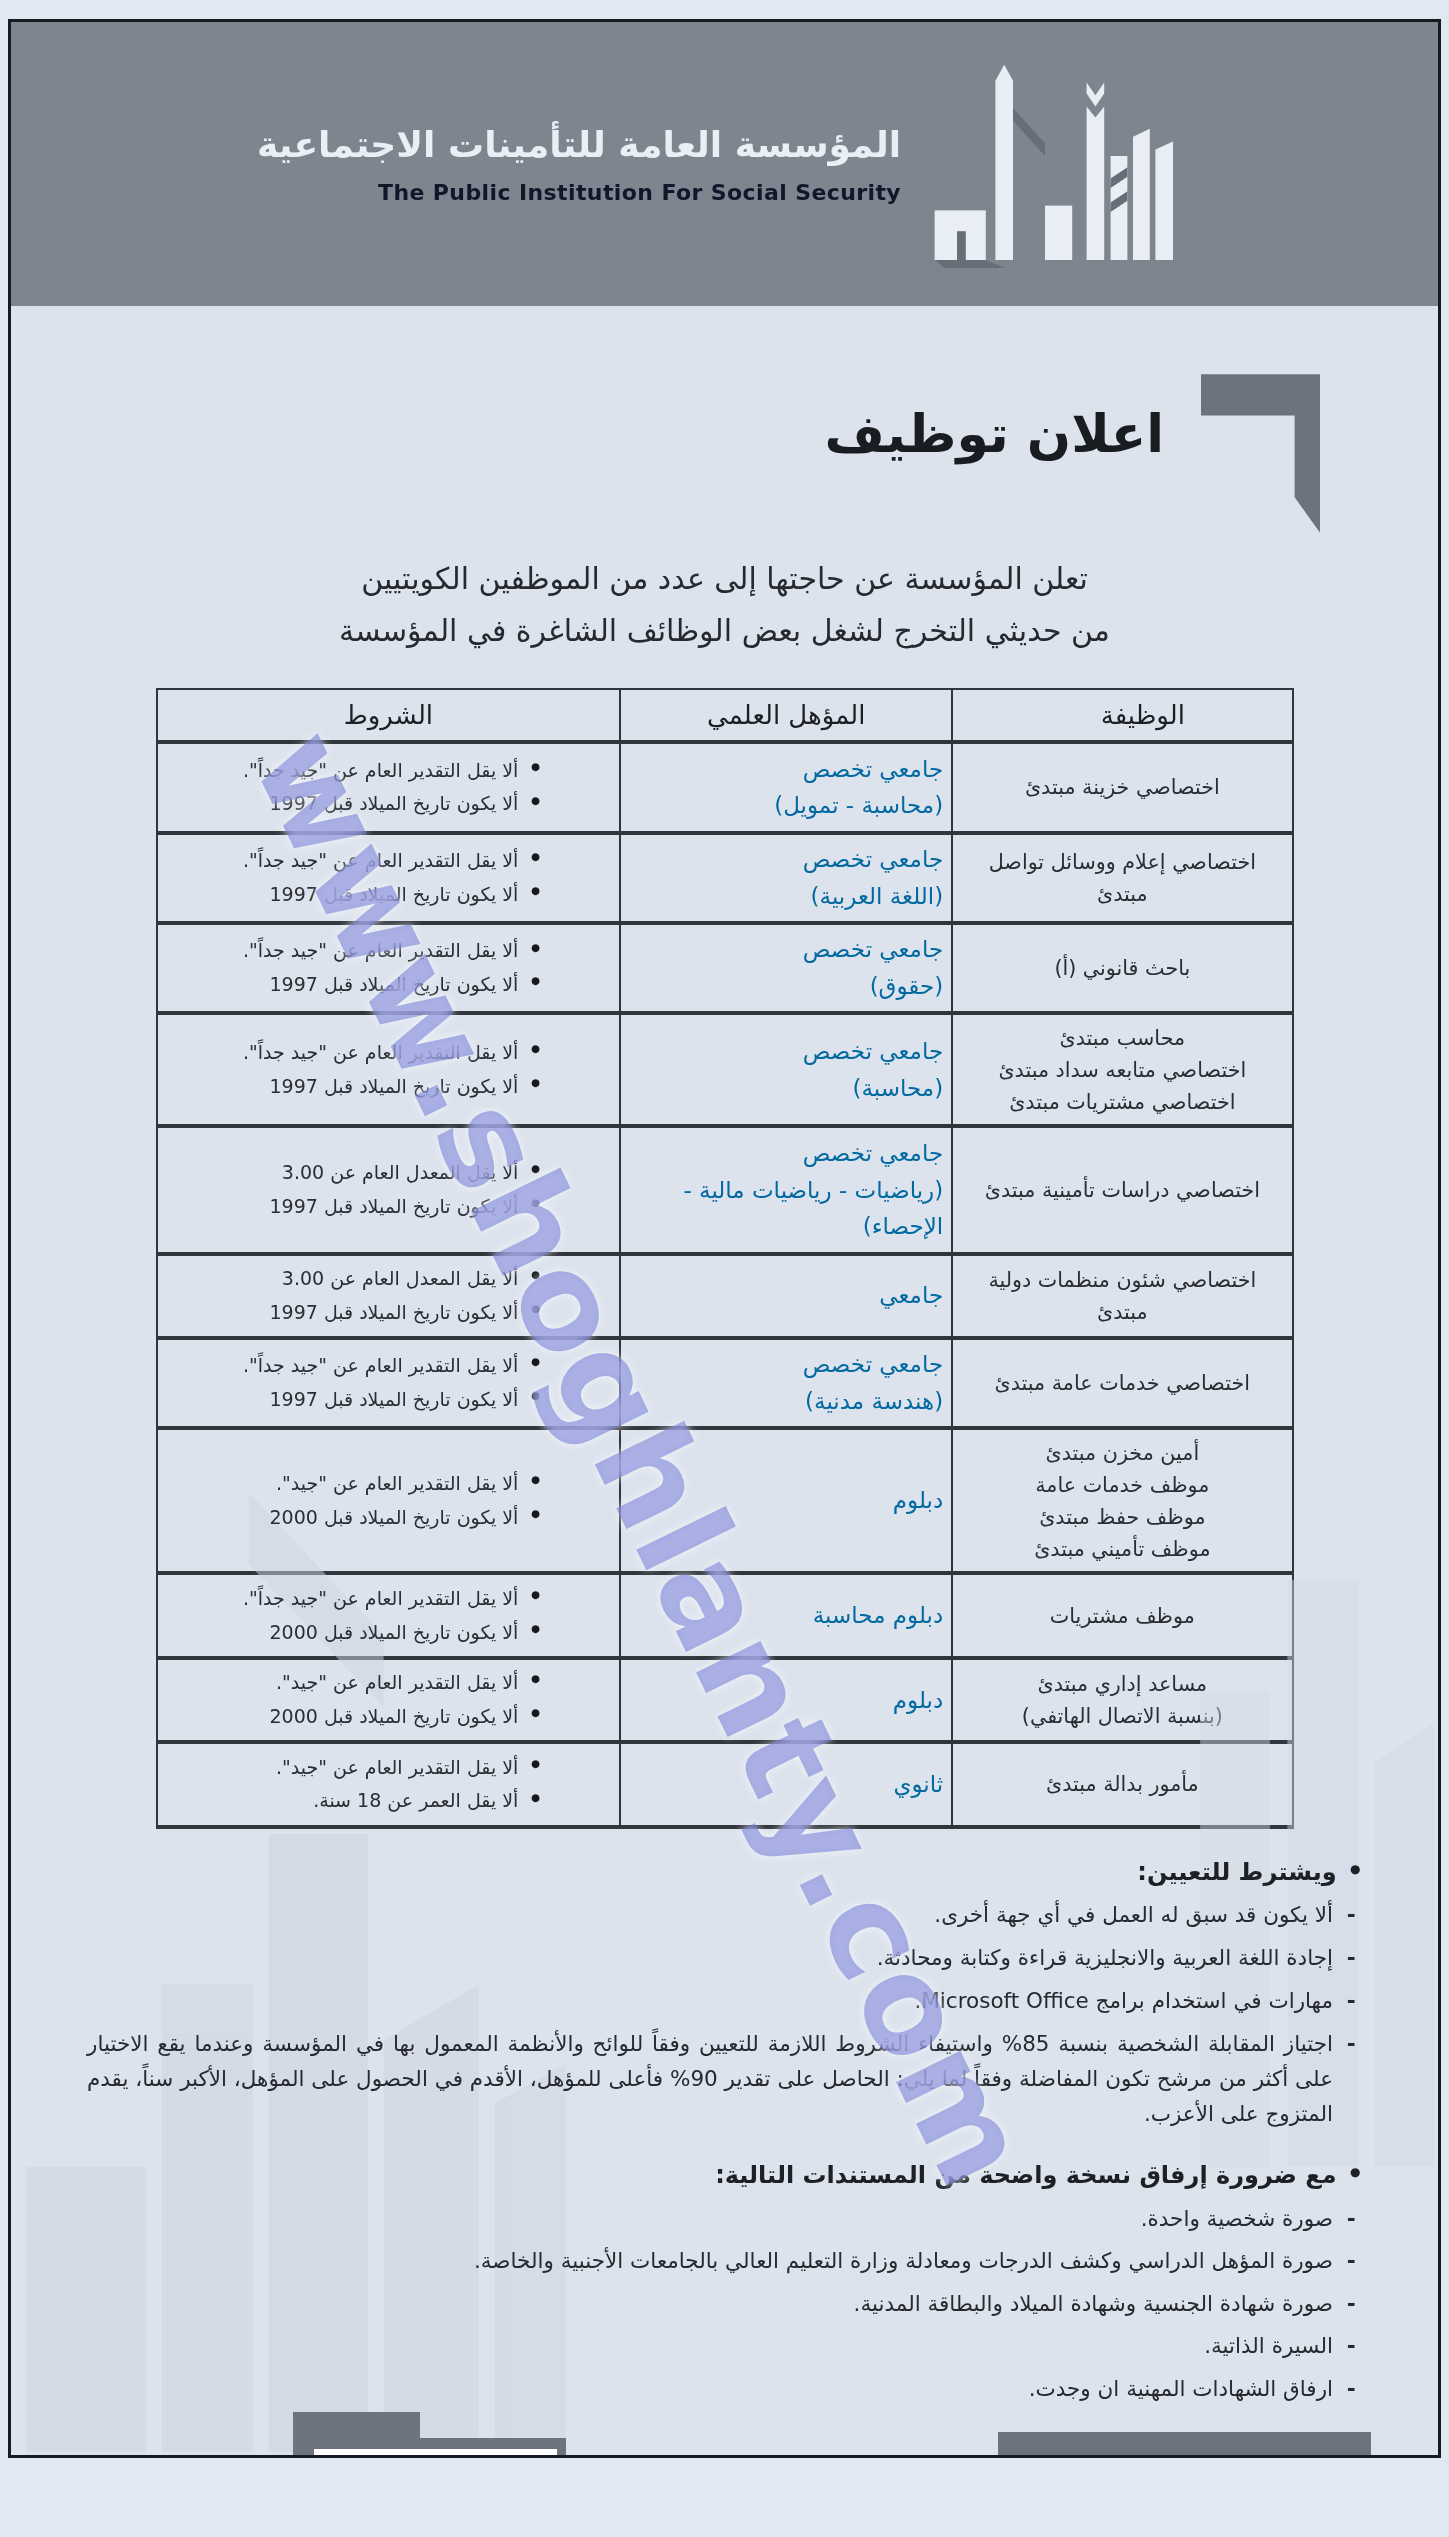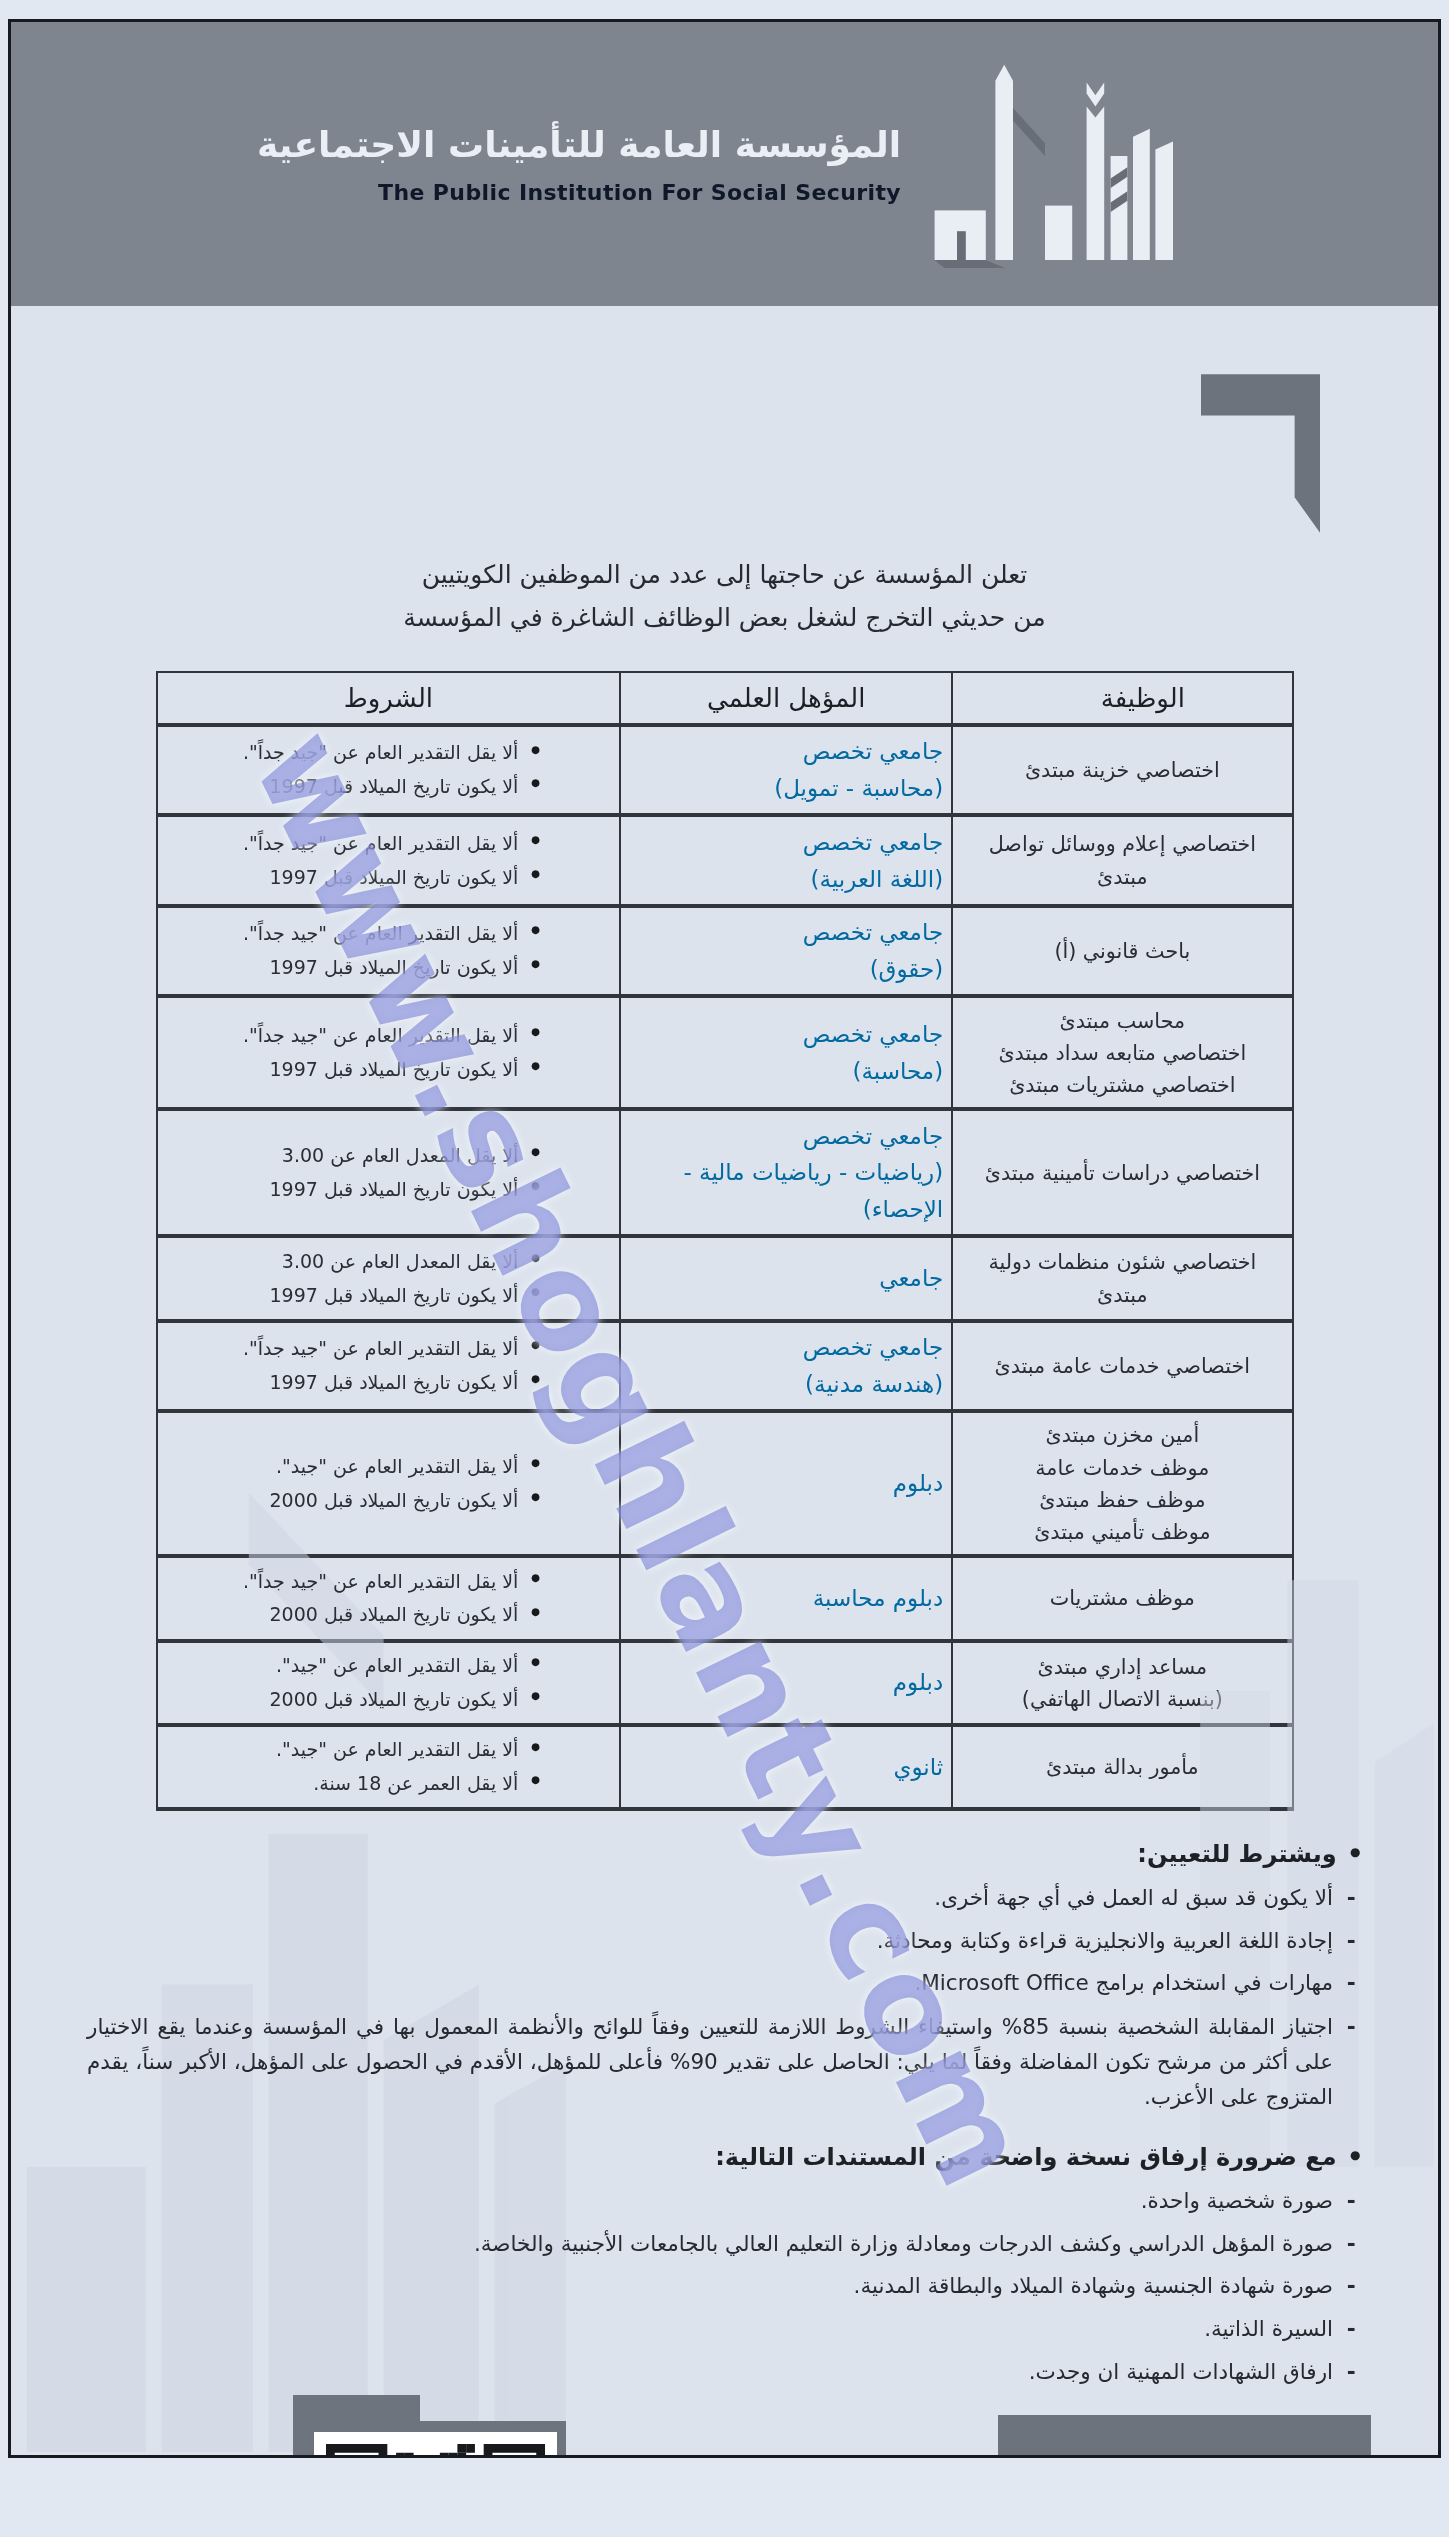--- a/index.html
+++ b/index.html
@@ -12,21 +12,21 @@
   .org-block{text-align:right;direction:rtl;}
   .org-ar{font-size:36px;font-weight:700;color:#eaeef5;letter-spacing:0.8px;}
   .org-en{font-size:22px;font-weight:700;color:#0f172a;margin-top:15px;letter-spacing:0.4px;direction:ltr;}
   
   .bg-decor{position:absolute;left:0;top:0;width:100%;height:100%;pointer-events:none;}
   
   .title-row{position:relative;height:157px;margin-top:68px;}
   .bracket-svg{position:absolute;right:118px;top:0;}
   .page-title{position:absolute;right:274px;top:30px;font-size:52px;font-weight:700;color:#191c20;direction:rtl;}
   
-  .intro{margin-top:22px;text-align:center;direction:rtl;font-size:25px;line-height:1.72;
+  .intro{margin-top:22px;text-align:center;direction:rtl;font-size:30px;line-height:1.72;
          color:#26292f;font-weight:500;}
   
   .jobs-table{margin:32px auto 0;border-collapse:collapse;width:1138px;direction:rtl;}
   .jobs-table th{border:2.4px solid #31363d;border-bottom:4.8px solid #31363d;height:48px;
                  font-size:26px;font-weight:400;color:#1c1f24;background:transparent;}
   .jobs-table td{border:2.4px solid #31363d;border-top-width:4px;border-bottom-width:4px;vertical-align:middle;}
   .col-job{width:340px;padding-left:42px;}
   .col-qual{width:361px;}
   .col-cond{width:436px;}
   td.col-job{text-align:right;padding:6.4px 19px;}
@@ -104,20 +104,21 @@
           <polygon points="222,178 243,164 243,176 222,190"></polygon>
           <polygon points="2,250 66,250 90,260 14,260"></polygon>
         </g>
       </svg>
     </header>
 
     <div class="title-row">
       <svg class="bracket-svg" width="119" height="159" viewBox="0 0 150 200">
         <polygon points="0,0 150,0 150,200 118,155 118,52 0,52" fill="#6d737c"></polygon>
       </svg>
+      <div class="page-title">اعلان توظيف</div>
     </div>
 
     <div class="intro">
       <div>تعلن المؤسسة عن حاجتها إلى عدد من الموظفين الكويتيين</div>
       <div>من حديثي التخرج لشغل بعض الوظائف الشاغرة في المؤسسة</div>
     </div>
 
     <table class="jobs-table">
       <thead>
         <tr>

